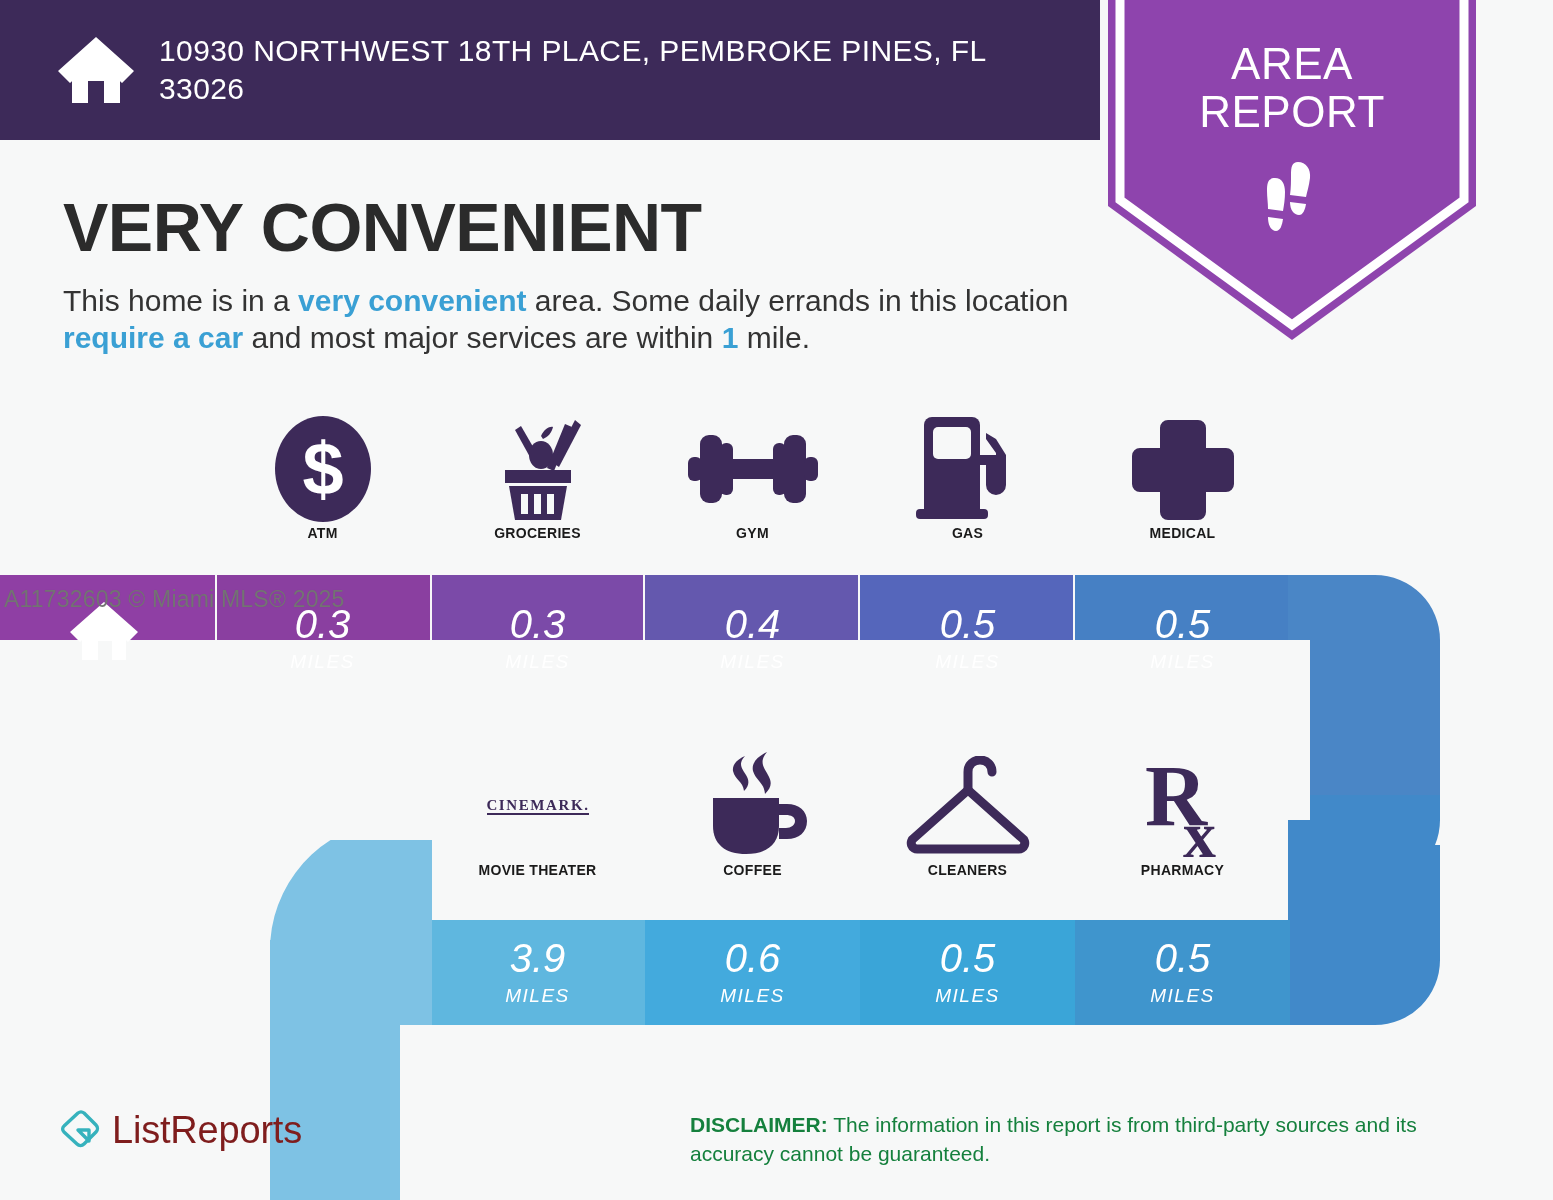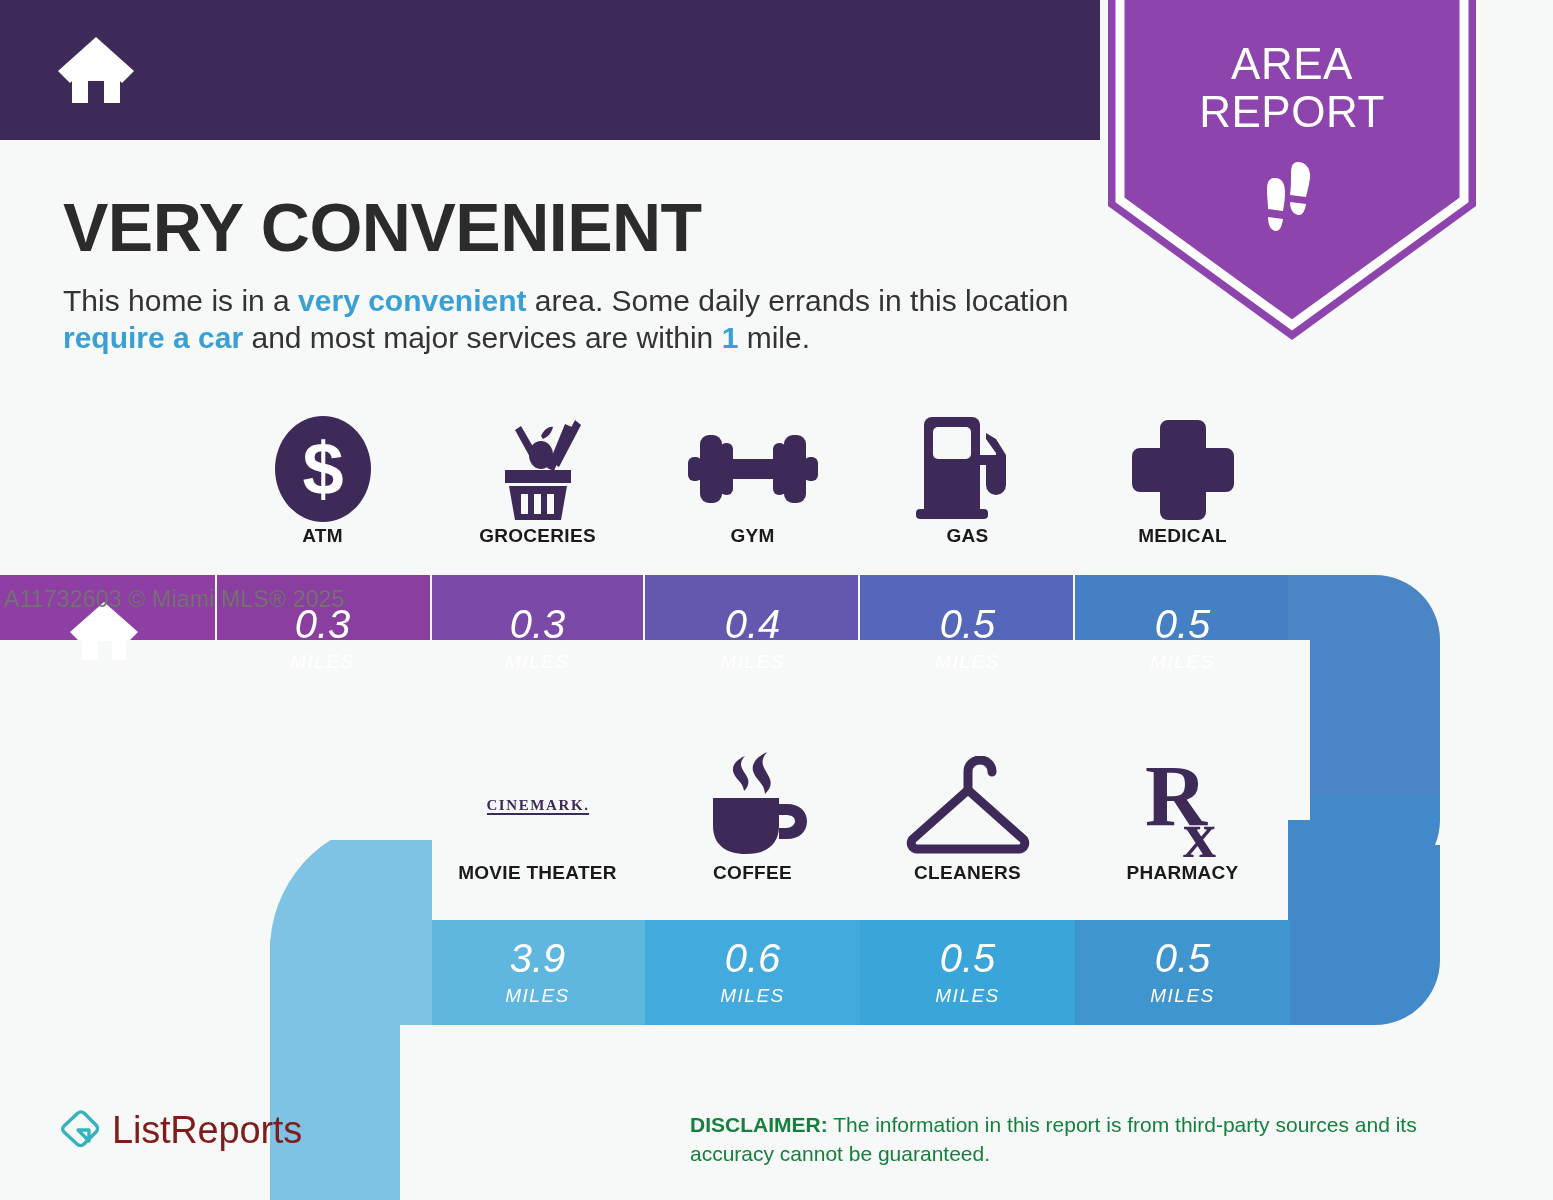--- a/index.html
+++ b/index.html
@@ -45,21 +45,21 @@
   }
   .subline b{color:#3aa0d4;}
 
   
   .iconrow{position:absolute;left:0;width:1553px;height:150px;}
   .iconrow.r1{top:415px;}
   .iconrow.r2{top:752px;}
   .cell{position:absolute;width:215px;height:150px;text-align:center;}
   .cell .ico{height:108px;display:flex;align-items:center;justify-content:center;}
   .cell .lbl{
-    font-size:19px;font-weight:bold;color:#1a1a1a;letter-spacing:.3px;
+    font-size:14px;font-weight:bold;color:#1a1a1a;letter-spacing:.3px;
     margin-top:2px;white-space:nowrap;
   }
   .cell .ico svg{display:block;}
 
   
   .ribbon{position:absolute;left:0;top:560px;width:1553px;height:640px;}
   .ribbon svg{display:block;}
 
   .mileswrap{position:absolute;left:0;top:560px;width:1553px;height:640px;font-style:italic;}
   .mile{
@@ -93,20 +93,21 @@
 <div class="page">
 
   <div class="header">
     <div class="header-inner">
       <span class="home-glyph">
         <svg viewBox="0 0 82 70" width="82" height="70">
           <path fill="#ffffff" d="M41 2 L3 36 L15 48 L41 24 L67 48 L79 36 Z"></path>
           <path fill="#ffffff" d="M17 42 L41 20 L65 42 L65 68 L49 68 L49 46 L33 46 L33 68 L17 68 Z"></path>
         </svg>
       </span>
+      <div class="addr">10930 NORTHWEST 18TH PLACE, PEMBROKE PINES, FL 33026</div>
     </div>
   </div>
 
   <div class="badge">
     <svg viewBox="0 0 368 340" width="368" height="340">
       <path fill="#8e44ad" d="M0 0 H368 V206 L184 340 L0 206 Z"></path>
       <path fill="none" stroke="#ffffff" stroke-width="9" d="M12 0 V200 L184 325 L356 200 V0"></path>
     </svg>
     <div class="badge-text">
       <div>AREA</div>

